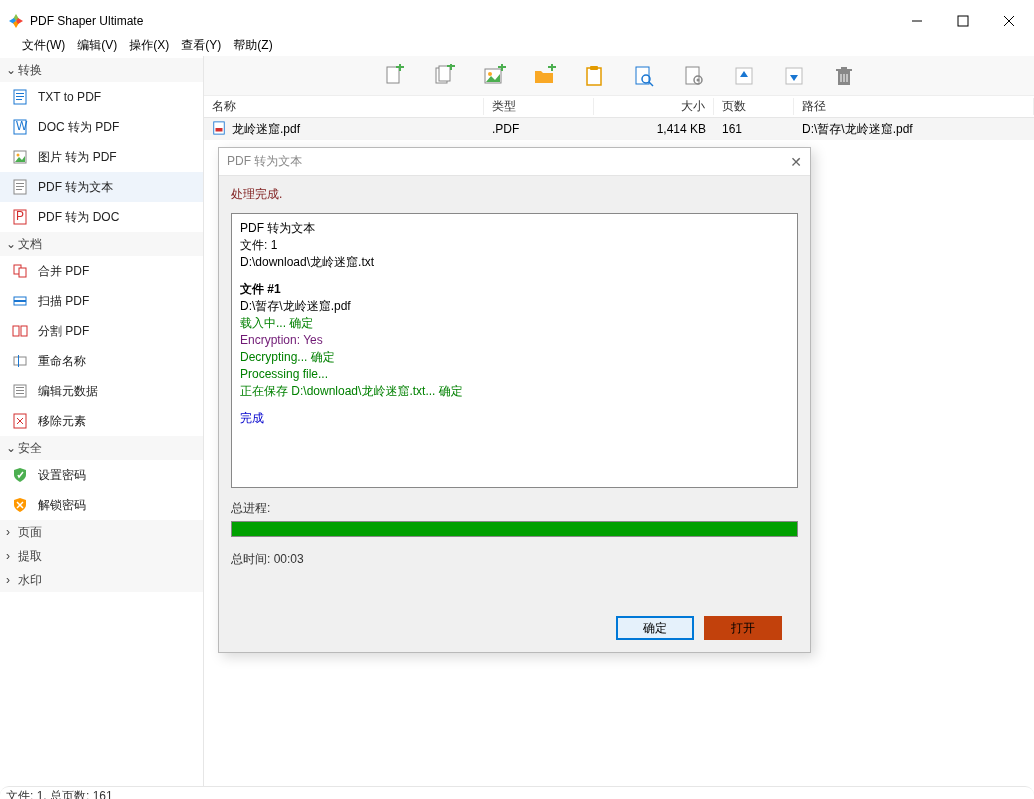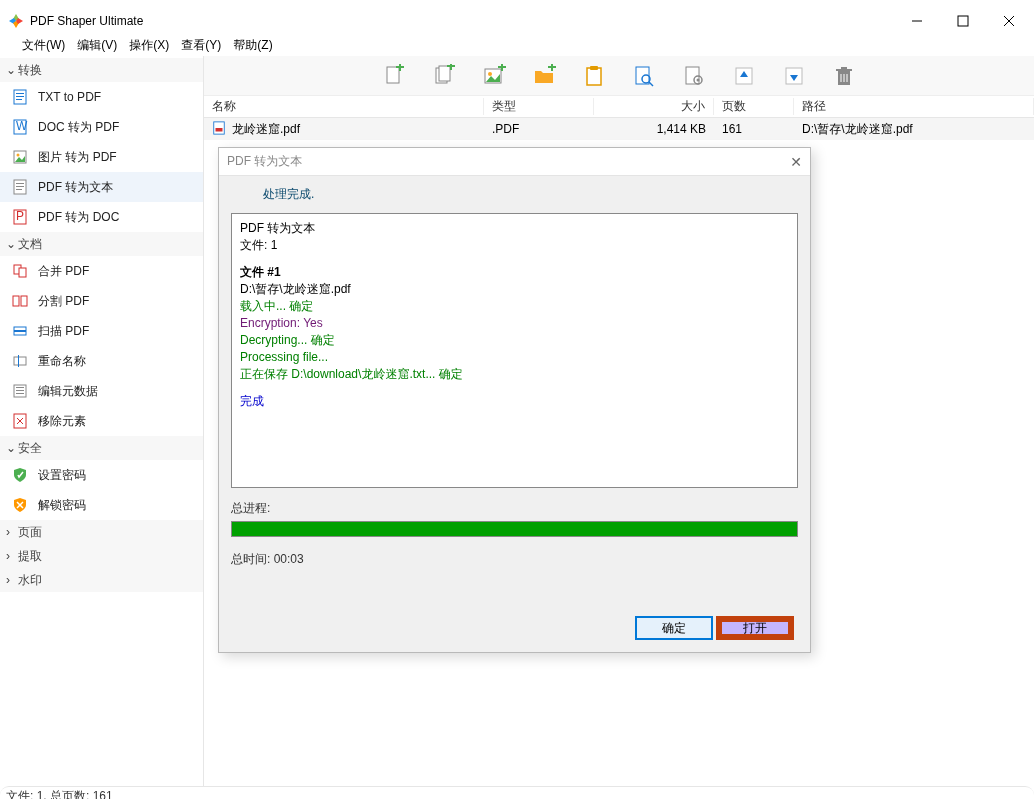--- a/index.html
+++ b/index.html
@@ -29,32 +29,32 @@
 .row>div{padding:0 8px;}
 .row .c-name{width:280px;display:flex;align-items:center;gap:6px;}
 .row .c-type{width:110px;}.row .c-size{width:120px;text-align:right;}.row .c-pages{width:80px;}.row .c-path{flex:1;}
 .content{flex:1;position:relative;background:#fff;}
 .status{height:19px;border-top:1px solid #e6e6e6;padding:0 6px;display:flex;align-items:center;color:#333;border-radius:9px;}
 
 .dialog{position:absolute;left:218px;top:147px;width:593px;height:506px;background:#f0f0f0;border:1px solid #b9b9b9;box-shadow:4px 4px 12px rgba(0,0,0,0.15);}
 .dhead{height:28px;display:flex;align-items:center;padding:0 8px;background:#fff;border-bottom:1px solid #e4e4e4;color:#888;}
 .dhead .dclose{margin-left:auto;color:#666;font-size:14px;}
 .dbody{padding:10px 12px 12px 12px;}
-.dmsg{color:#0c4a6e;margin-bottom:10px;margin-left:32px;}
+.dmsg{color:#7f1d1d;margin-bottom:10px;}
 .log{background:#fff;border:1px solid #888;width:100%;height:275px;padding:6px 8px;line-height:17px;overflow:auto;}
 .log .l-red{color:#701a75;}
 .log .l-green{color:#008000;}
 .log .l-blue{color:#0000cc;}
 .log .l-bold{font-weight:bold;}
 .plabel{margin:12px 0 4px 0;color:#333;}
 .pbar{height:16px;border:1px solid #888;background:#00a000;position:relative;}
 
 .tlabel{margin-top:14px;color:#333;}
-.dbtns{position:absolute;right:16px;bottom:12px;display:flex;gap:3px;}
-.dbtn{width:78px;height:24px;background:#c4b5fd;border:6px solid #c2410c;display:flex;align-items:center;justify-content:center;}
+.dbtns{position:absolute;right:28px;bottom:12px;display:flex;gap:10px;}
+.dbtn{width:78px;height:24px;background:#c2410c;border:6px solid #c2410c;display:flex;align-items:center;justify-content:center;}
 .dbtn.primary{border:2px solid #0078d7;background:#e5f1fb;}
 
 .iw{width:16px;height:16px;}
 </style>
 </head>
 <body>
 
 <div class="titlebar">
   <span class="logo">
     <svg viewBox="0 0 16 16">
@@ -160,34 +160,34 @@
           <svg viewBox="0 0 16 16">
             <rect x="2" y="2" width="7" height="9" fill="#fff" stroke="#d32f2f"></rect>
             <rect x="7" y="5" width="7" height="9" fill="#fff" stroke="#d32f2f"></rect>
           </svg>
         </span>
         <span>合并 PDF</span>
       </div>
     <div class="sitem">
         <span class="sicon">
           <svg viewBox="0 0 16 16">
+            <rect x="2" y="4" width="12" height="8" fill="#fff" stroke="#1976d2"></rect>
+            <rect x="2" y="7" width="12" height="2" fill="#1976d2"></rect>
+          </svg>
+        </span>
+        <span>扫描 PDF</span>
+      </div>
+    <div class="sitem">
+        <span class="sicon">
+          <svg viewBox="0 0 16 16">
             <rect x="1" y="3" width="6" height="10" fill="#fff" stroke="#d32f2f"></rect>
             <rect x="9" y="3" width="6" height="10" fill="#fff" stroke="#d32f2f"></rect>
           </svg>
         </span>
         <span>分割 PDF</span>
-      </div>
-    <div class="sitem">
-        <span class="sicon">
-          <svg viewBox="0 0 16 16">
-            <rect x="2" y="4" width="12" height="8" fill="#fff" stroke="#1976d2"></rect>
-            <rect x="2" y="7" width="12" height="2" fill="#1976d2"></rect>
-          </svg>
-        </span>
-        <span>扫描 PDF</span>
       </div>
     <div class="sitem">
         <span class="sicon">
           <svg viewBox="0 0 16 16">
             <rect x="2" y="4" width="12" height="8" fill="#fff" stroke="#888"></rect>
             <rect x="6" y="2" width="1" height="12" fill="#1976d2"></rect>
           </svg>
         </span>
         <span>重命名称</span>
       </div>
@@ -361,20 +361,21 @@
 <div class="dialog">
   <div class="dhead">
     <span>PDF 转为文本</span>
     <span class="dclose">✕</span>
   </div>
   <div class="dbody">
     <div class="dmsg">处理完成.</div>
     <div class="log">
       <div>PDF 转为文本</div>
       <div>文件: 1</div>
+      <div>D:\download\龙岭迷窟.txt</div>
       <div style="height:10px"></div>
       <div class="l-bold">文件 #1</div>
       <div>D:\暂存\龙岭迷窟.pdf</div>
       <div class="l-green">载入中... 确定</div>
       <div class="l-red">Encryption: Yes</div>
       <div class="l-green">Decrypting... 确定</div>
       <div class="l-green">Processing file...</div>
       <div class="l-green">正在保存 D:\download\龙岭迷窟.txt... 确定</div>
       <div style="height:10px"></div>
       <div class="l-blue">完成</div>

